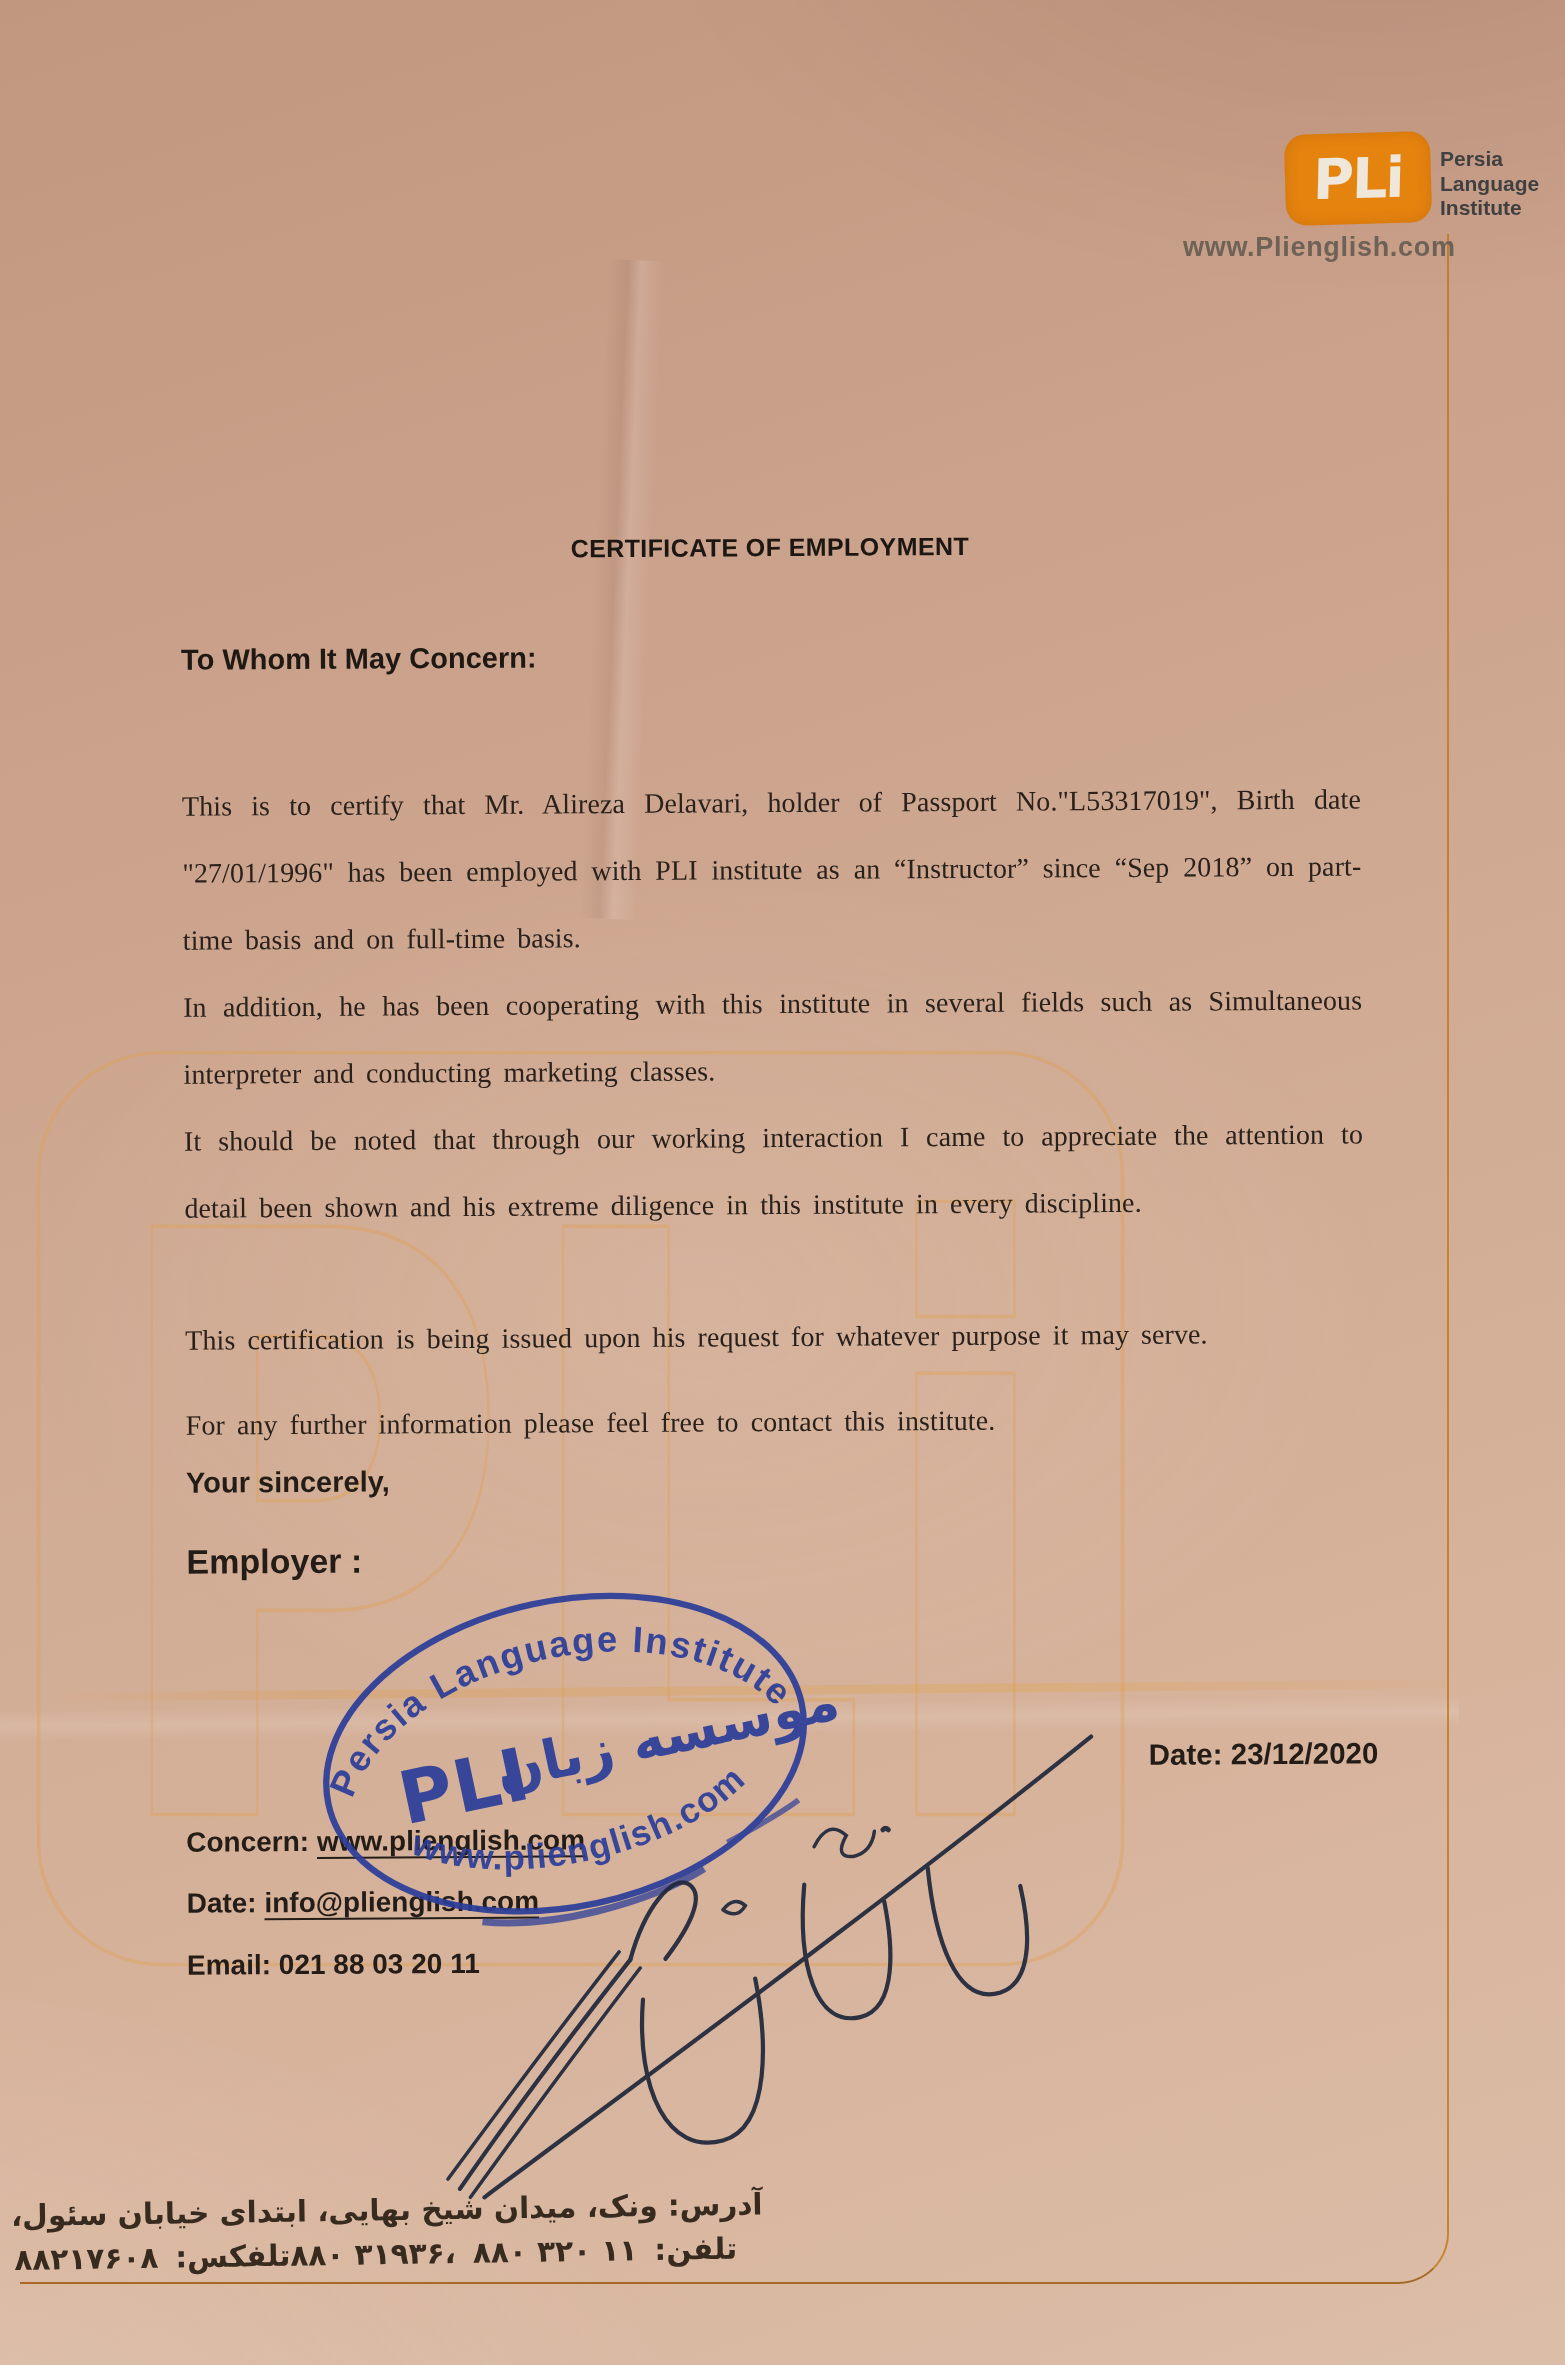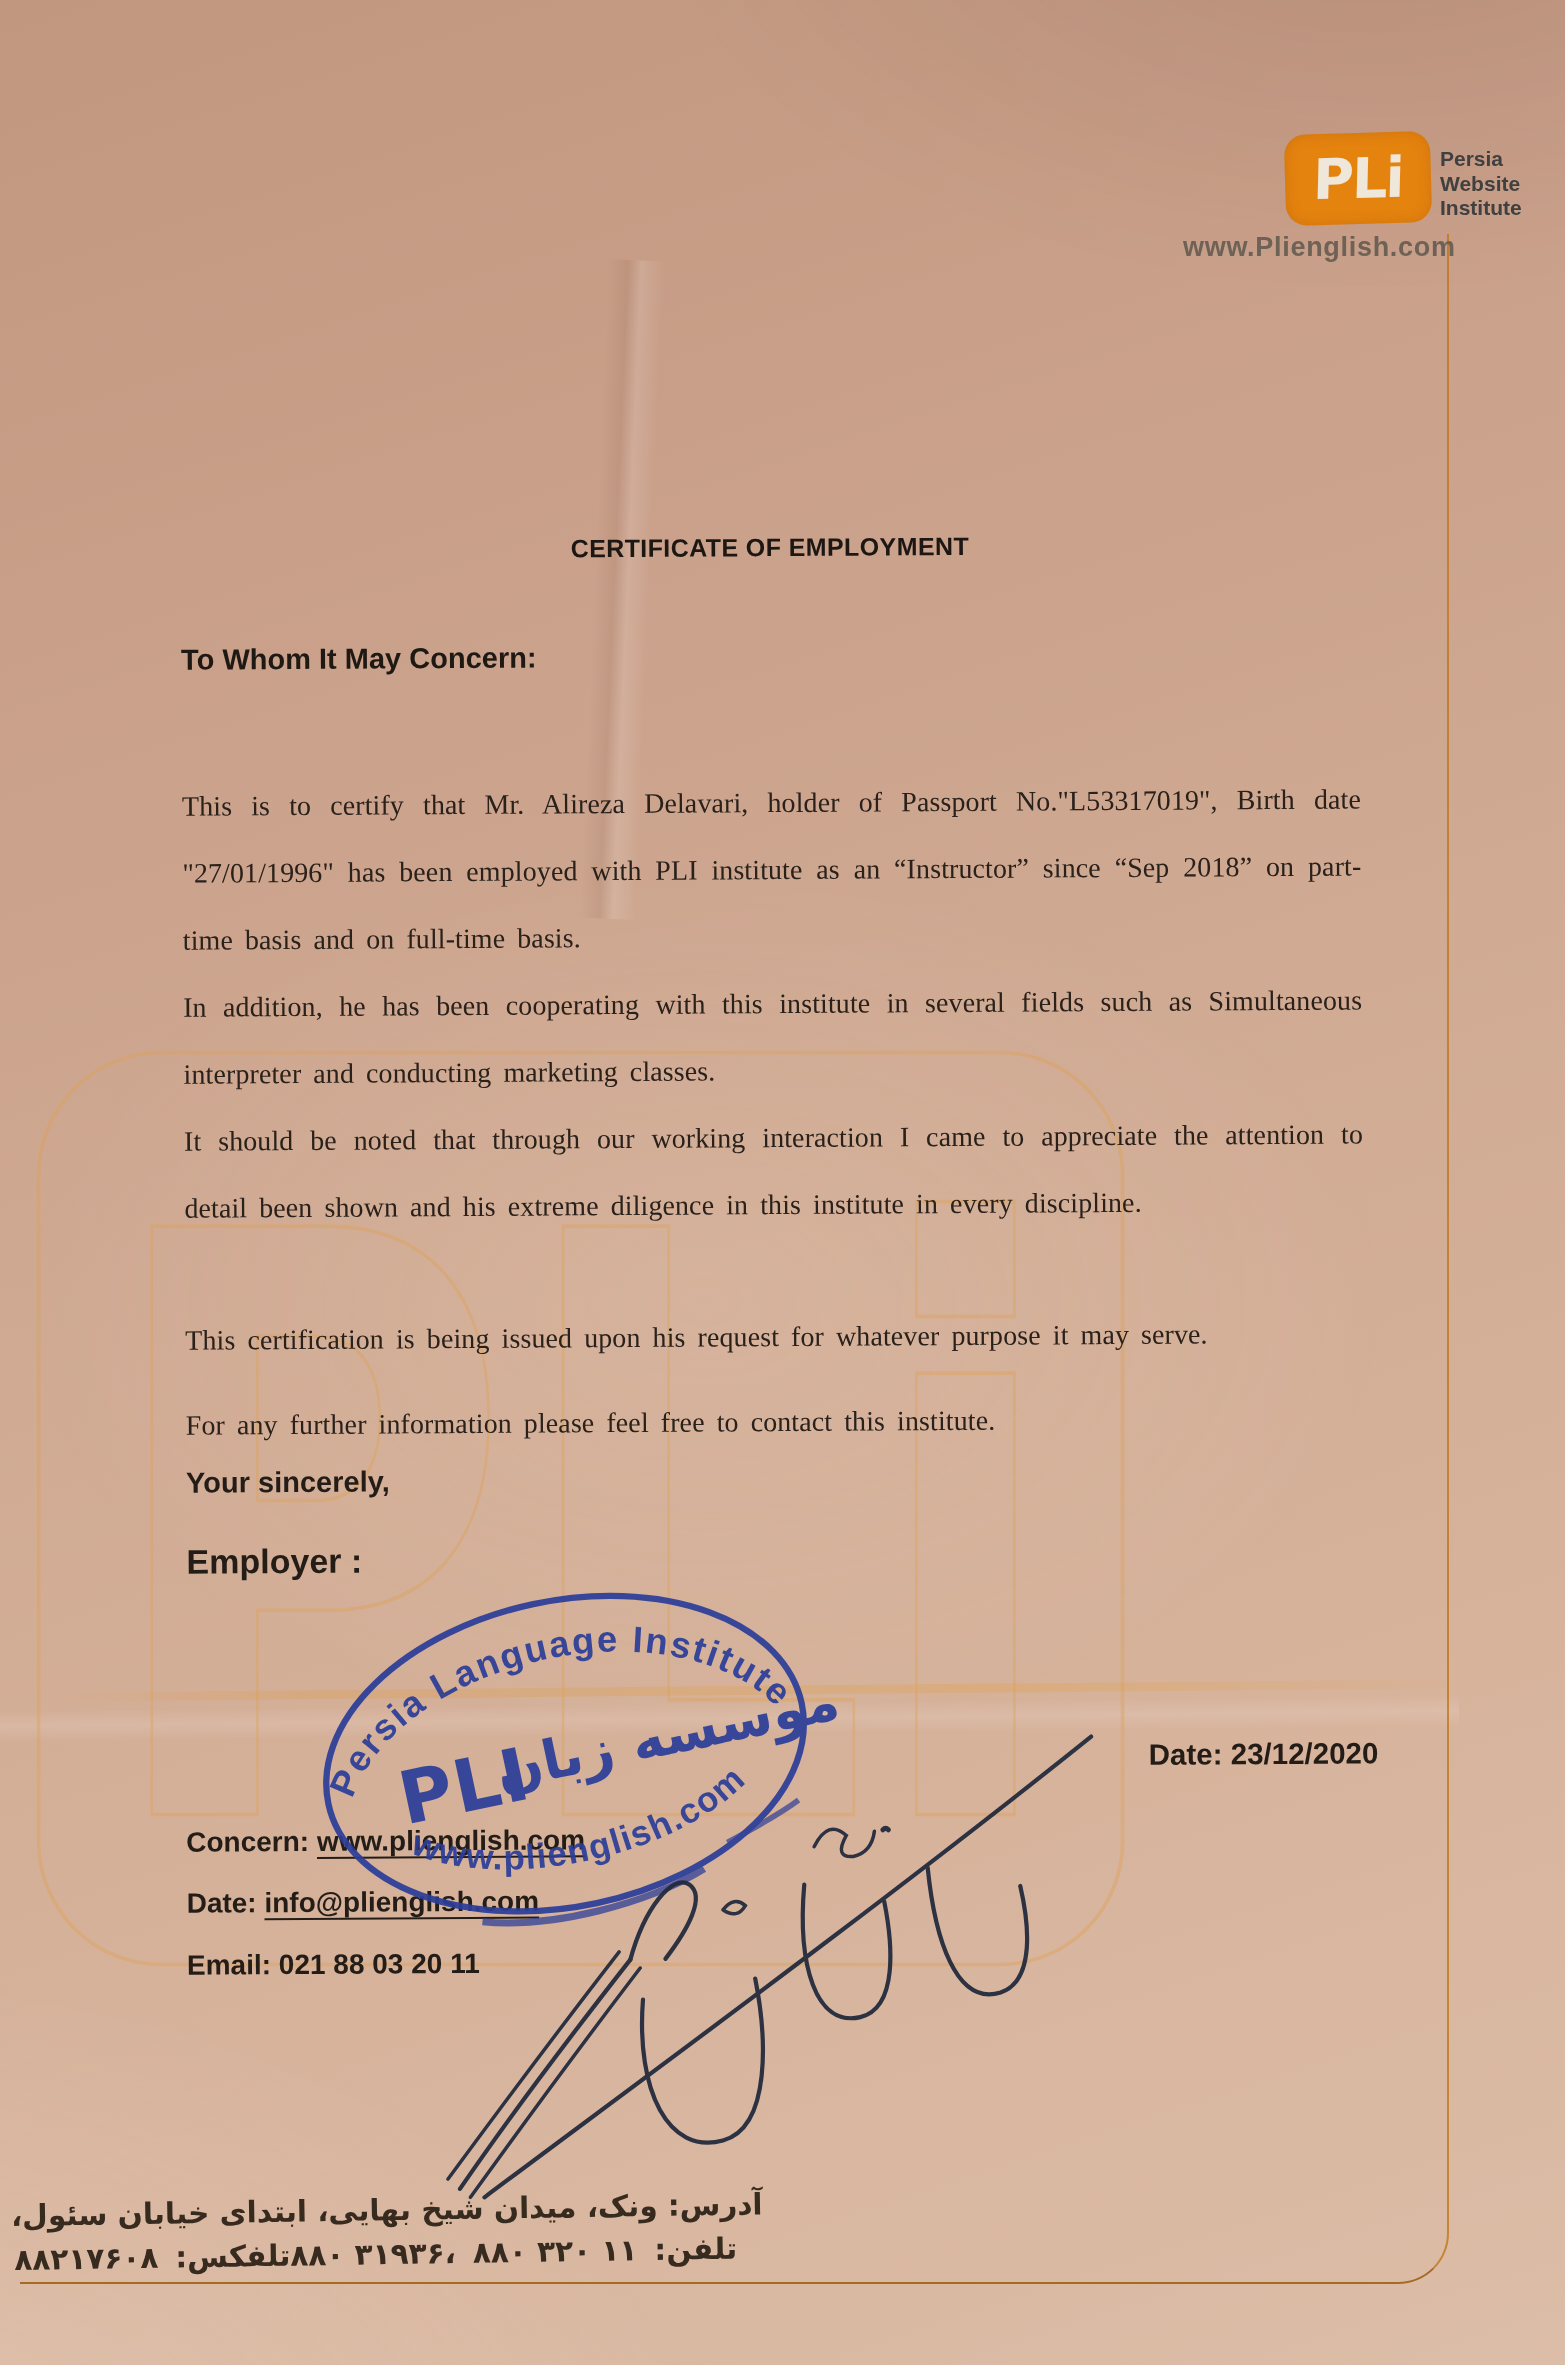--- a/index.html
+++ b/index.html
@@ -94,21 +94,21 @@
   <text class="wm-stroke wm-text" x="828" y="2586" text-anchor="middle" font-size="1150" textLength="1370" lengthAdjust="spacingAndGlyphs">PLi</text>
 </svg>
 
 <div class="border-frame"></div>
 
 <div class="logo-rect">
   <span class="logo-mark">PLi</span>
 </div>
 <div class="logo-org">
   <div>Persia</div>
-  <div>Website</div>
+  <div>Language</div>
   <div>Institute</div>
 </div>
 <div class="logo-site">www.Plienglish.com</div>
 
 <div class="letter">
   <div class="title">CERTIFICATE OF EMPLOYMENT</div>
   <div class="salutation">To Whom It May Concern:</div>
 
   <div class="paragraphs">
     <p>This is to certify that Mr. Alireza Delavari, holder of Passport No."L53317019", Birth date "27/01/1996" has been employed with PLI institute as an “Instructor” since “Sep 2018” on part-time basis and on full-time basis.</p>

